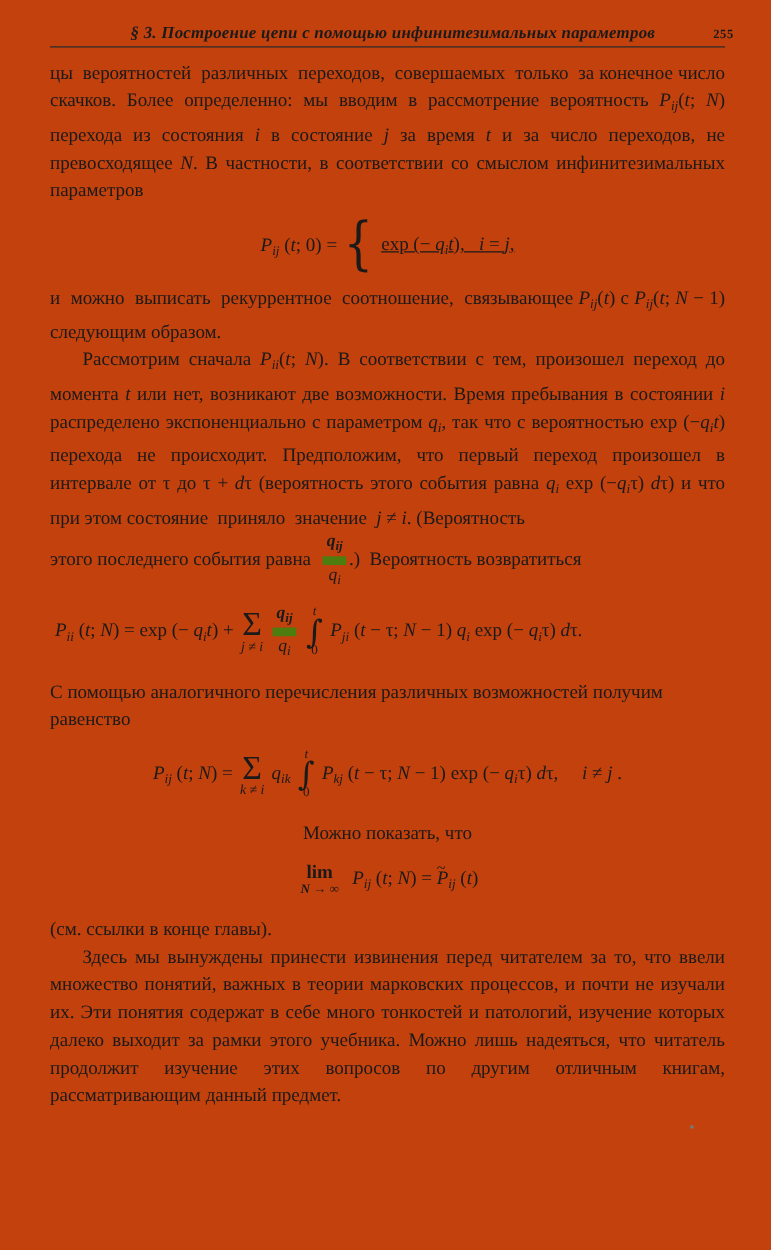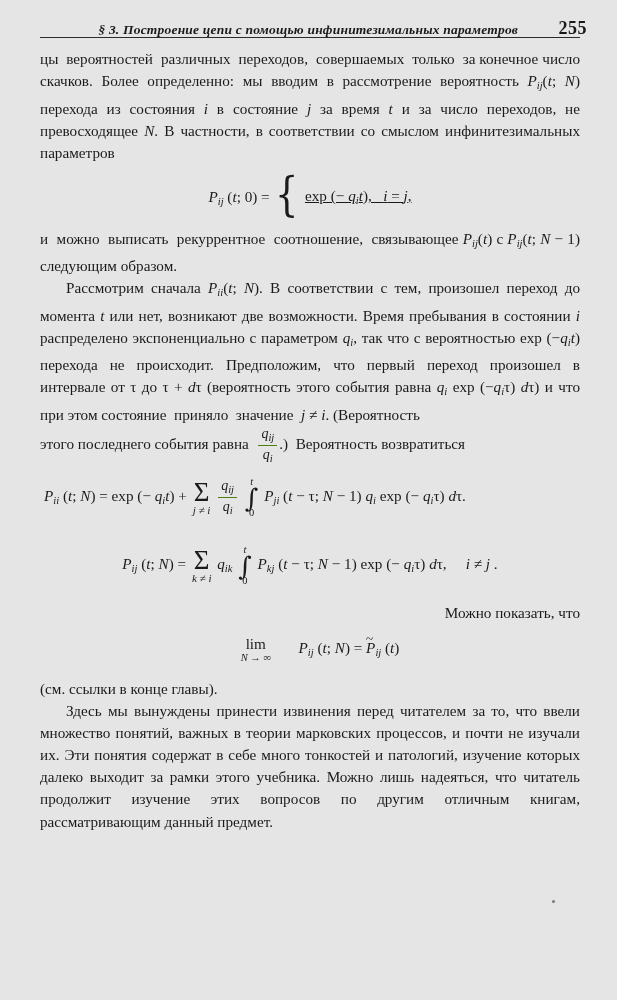--- a/index.html
+++ b/index.html
@@ -14,21 +14,21 @@
     color: #1a1a1a;
     position: relative;
     overflow: hidden;
   }
   .page {
     position: relative;
     width: 617px;
     height: 1000px;
     padding: 0;
     box-sizing: border-box;
-    background: #e5e5e5;
+    background: #c2410c;
   }
   .header {
     position: absolute;
     top: 18px;
     left: 40px;
     right: 30px;
     display: flex;
     align-items: baseline;
     justify-content: space-between;
     font-style: italic;
@@ -37,21 +37,21 @@
     letter-spacing: 0.2px;
   }
   .header .head-title {
     flex: 1;
     text-align: center;
     padding-left: 18px;
   }
   .header .page-num {
     font-style: normal;
     font-weight: bold;
-    font-size: 18px;
+    font-size: 10px;
     letter-spacing: 0.5px;
   }
   .rule {
     position: absolute;
     top: 37px;
     left: 40px;
     width: 540px;
     height: 1px;
     background: #2b2b2b;
   }
@@ -95,22 +95,23 @@
   .frac {
     display: inline-block;
     vertical-align: middle;
     text-align: center;
     line-height: 1.12;
     font-size: 14px;
     margin: 0 2px;
   }
   .frac .num {
     display: block;
-    border-bottom: 1px solid #4d7c0f;
+    border-bottom: 7px solid #4d7c0f;
     padding: 0 3px 1px 3px;
+    font-weight: bold;
   }
   .frac .den {
     display: block;
     padding: 1px 3px 0 3px;
   }
   .bigsum {
     display: inline-block;
     vertical-align: middle;
     text-align: center;
     line-height: 1;
@@ -150,21 +151,22 @@
   .bigint .bot {
     display: block;
     font-size: 10.5px;
     line-height: 1;
   }
   .biglim {
     display: inline-block;
     vertical-align: middle;
     text-align: center;
     line-height: 1.05;
-    margin: 0 20px;
+    margin: 0 3px;
+    font-weight: bold;
   }
   .biglim .sym { display: block; font-size: 15.2px; }
   .biglim .lim { display: block; font-size: 10.5px; font-style: italic; }
 
   .brace-eq {
     display: inline-flex;
     align-items: flex-end;
     justify-content: center;
   }
   .brace {
@@ -263,41 +265,42 @@
       <span class="bigint">
         <span class="top"><i class="v">t</i></span>
         <span class="sym">∫</span>
         <span class="bot">0</span>
       </span>
       <i class="v">P</i><span class="sub">ji</span>&nbsp;(<i class="v">t</i> − τ;&nbsp;<i class="v">N</i> − 1) <i class="v">q</i><span class="sub">i</span> exp (− <i class="v">q</i><span class="sub">i</span>τ) <i class="v">d</i>τ.
     </div>
 
     <div class="gap-l"></div>
 
+    <p style="text-align:left;">С помощью аналогичного перечисления различных возможностей получим равенство</p>
 
     <div class="gap-m"></div>
 
     <div class="eq" style="white-space:nowrap;">
       <i class="v">P</i><span class="sub">ij</span>&nbsp;(<i class="v">t</i>;&nbsp;<i class="v">N</i>) =
       <span class="bigsum">
         <span class="sym">Σ</span>
         <span class="lim"><i class="v">k</i> ≠ <i class="v">i</i></span>
       </span>
       <i class="v">q</i><span class="sub">ik</span>
       <span class="bigint">
         <span class="top"><i class="v">t</i></span>
         <span class="sym">∫</span>
         <span class="bot">0</span>
       </span>
       <i class="v">P</i><span class="sub">kj</span>&nbsp;(<i class="v">t</i> − τ;&nbsp;<i class="v">N</i> − 1) exp (− <i class="v">q</i><span class="sub">i</span>τ) <i class="v">d</i>τ,&nbsp;&nbsp;&nbsp;&nbsp;&nbsp;<i class="v">i</i> ≠ <i class="v">j</i>&nbsp;.
     </div>
 
     <div class="gap-l"></div>
 
-    <p style="text-align:right;">Можно показать, что</p>
+    <p style="text-align:center;">Можно показать, что</p>
 
     <div class="gap-m"></div>
 
     <div class="eq" style="white-space:nowrap;">
       <span class="biglim">
         <span class="sym">lim</span>
         <span class="lim"><i class="v">N</i> → ∞</span>
       </span>
       &nbsp;<i class="v">P</i><span class="sub">ij</span>&nbsp;(<i class="v">t</i>;&nbsp;<i class="v">N</i>) =
       <span class="tilde-wrap"><span class="tilde">~</span><i class="v">P</i></span><span class="sub">ij</span>&nbsp;(<i class="v">t</i>)

